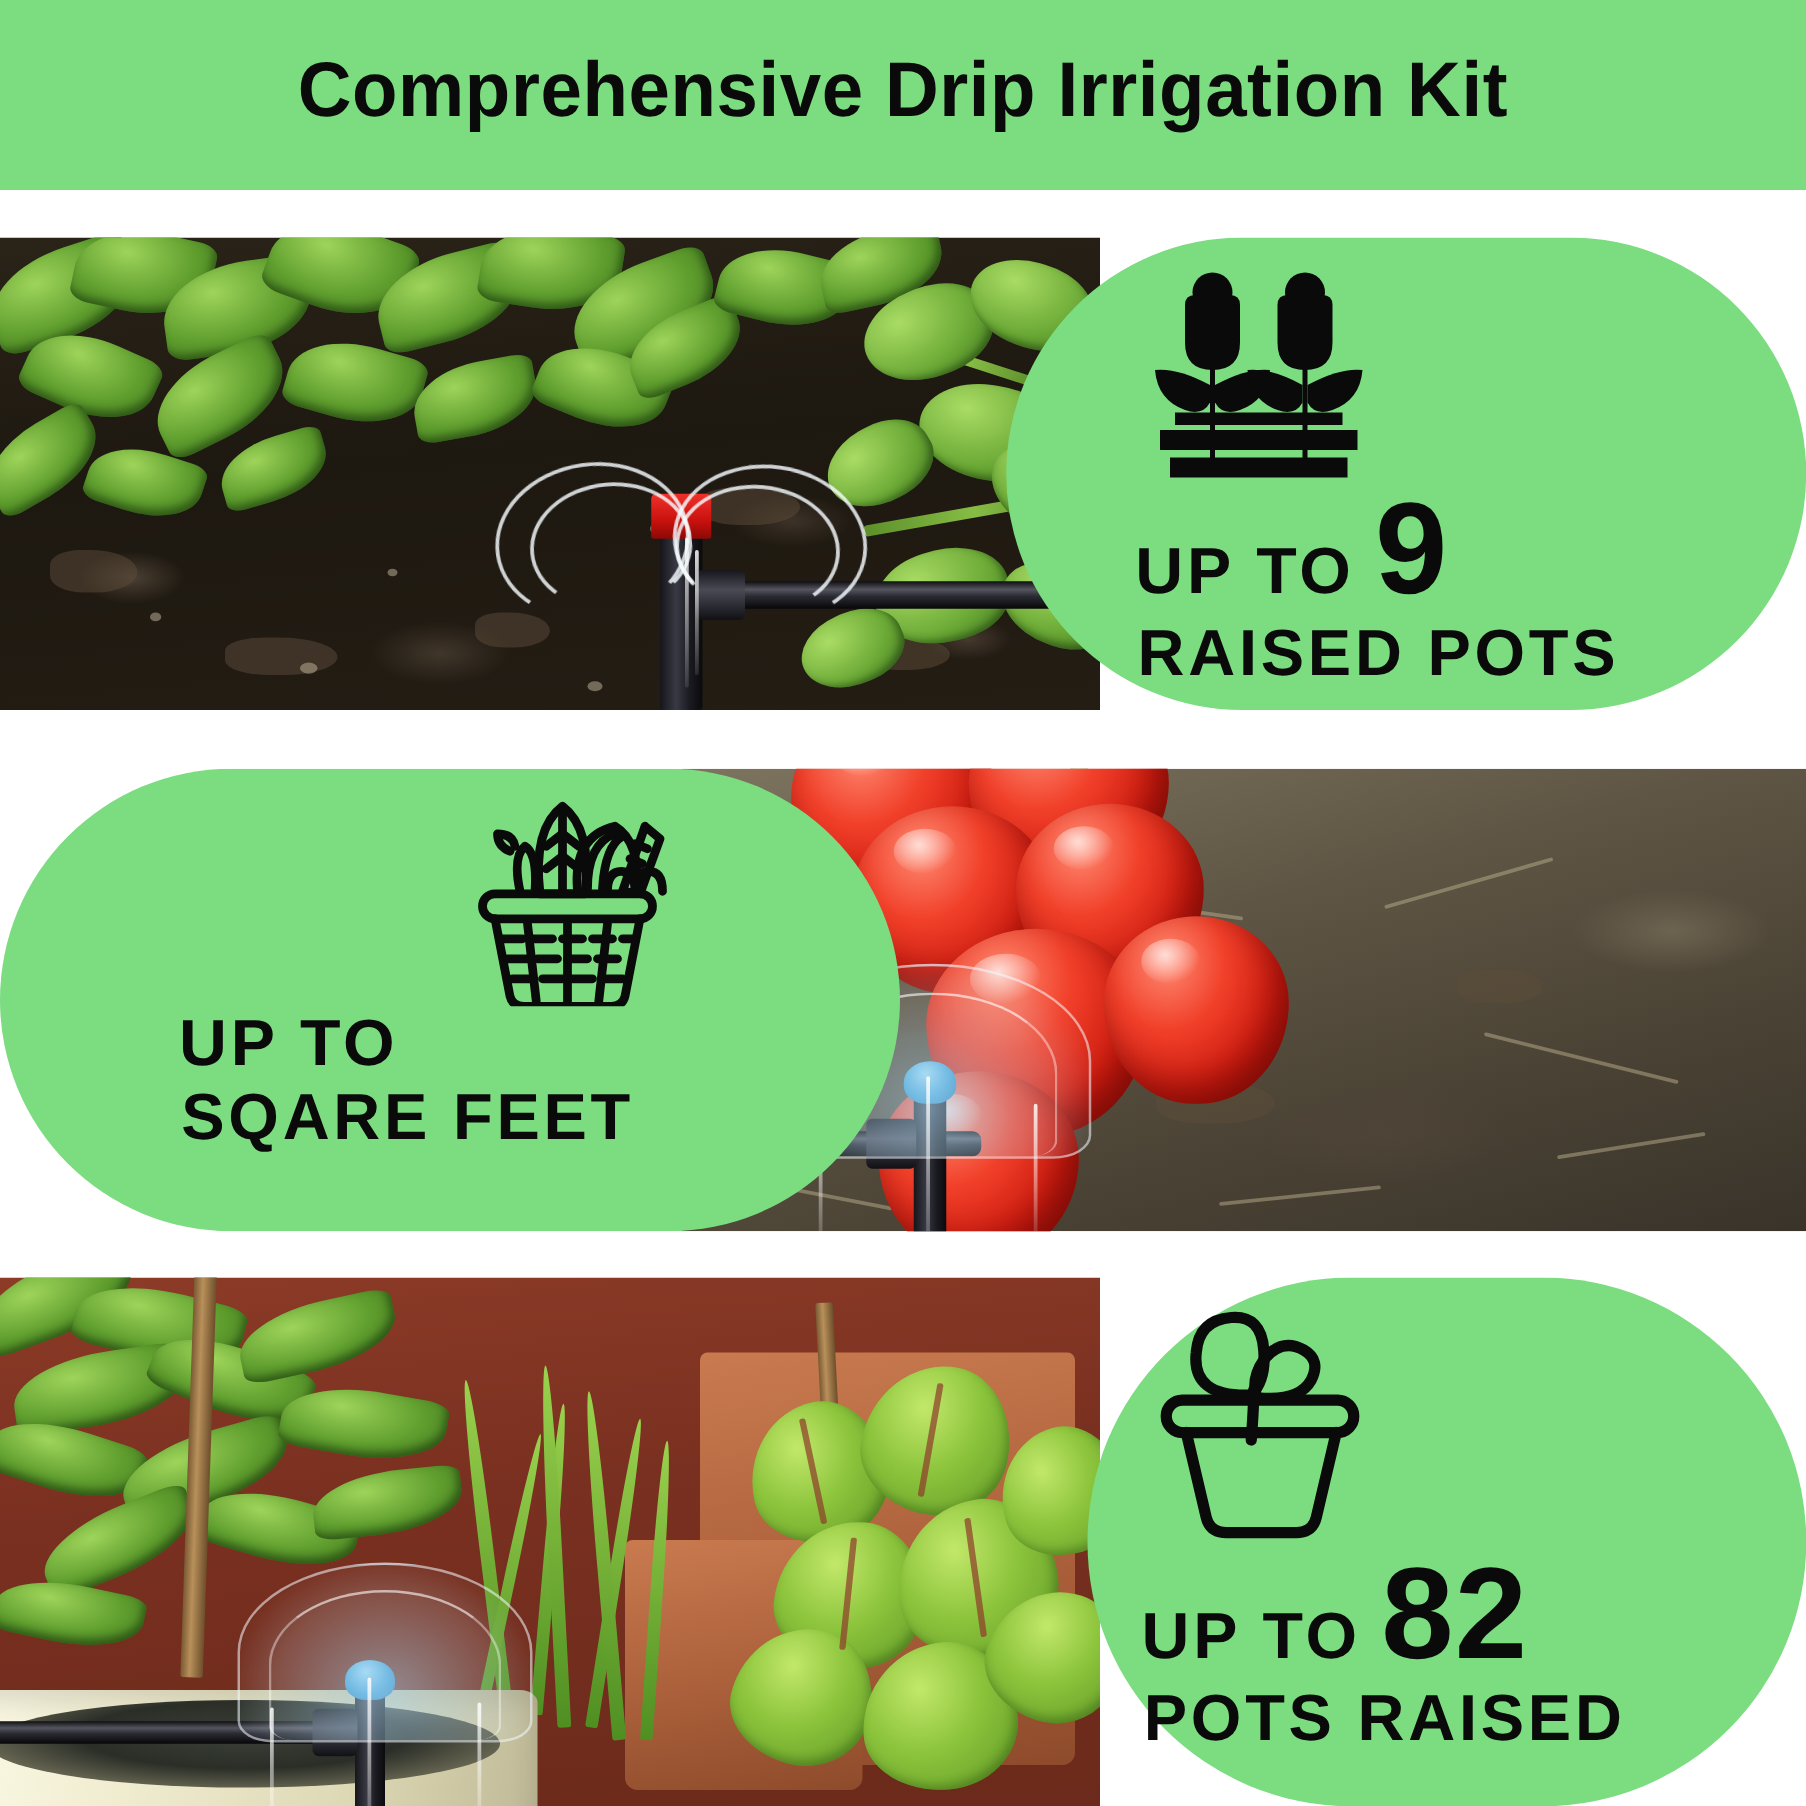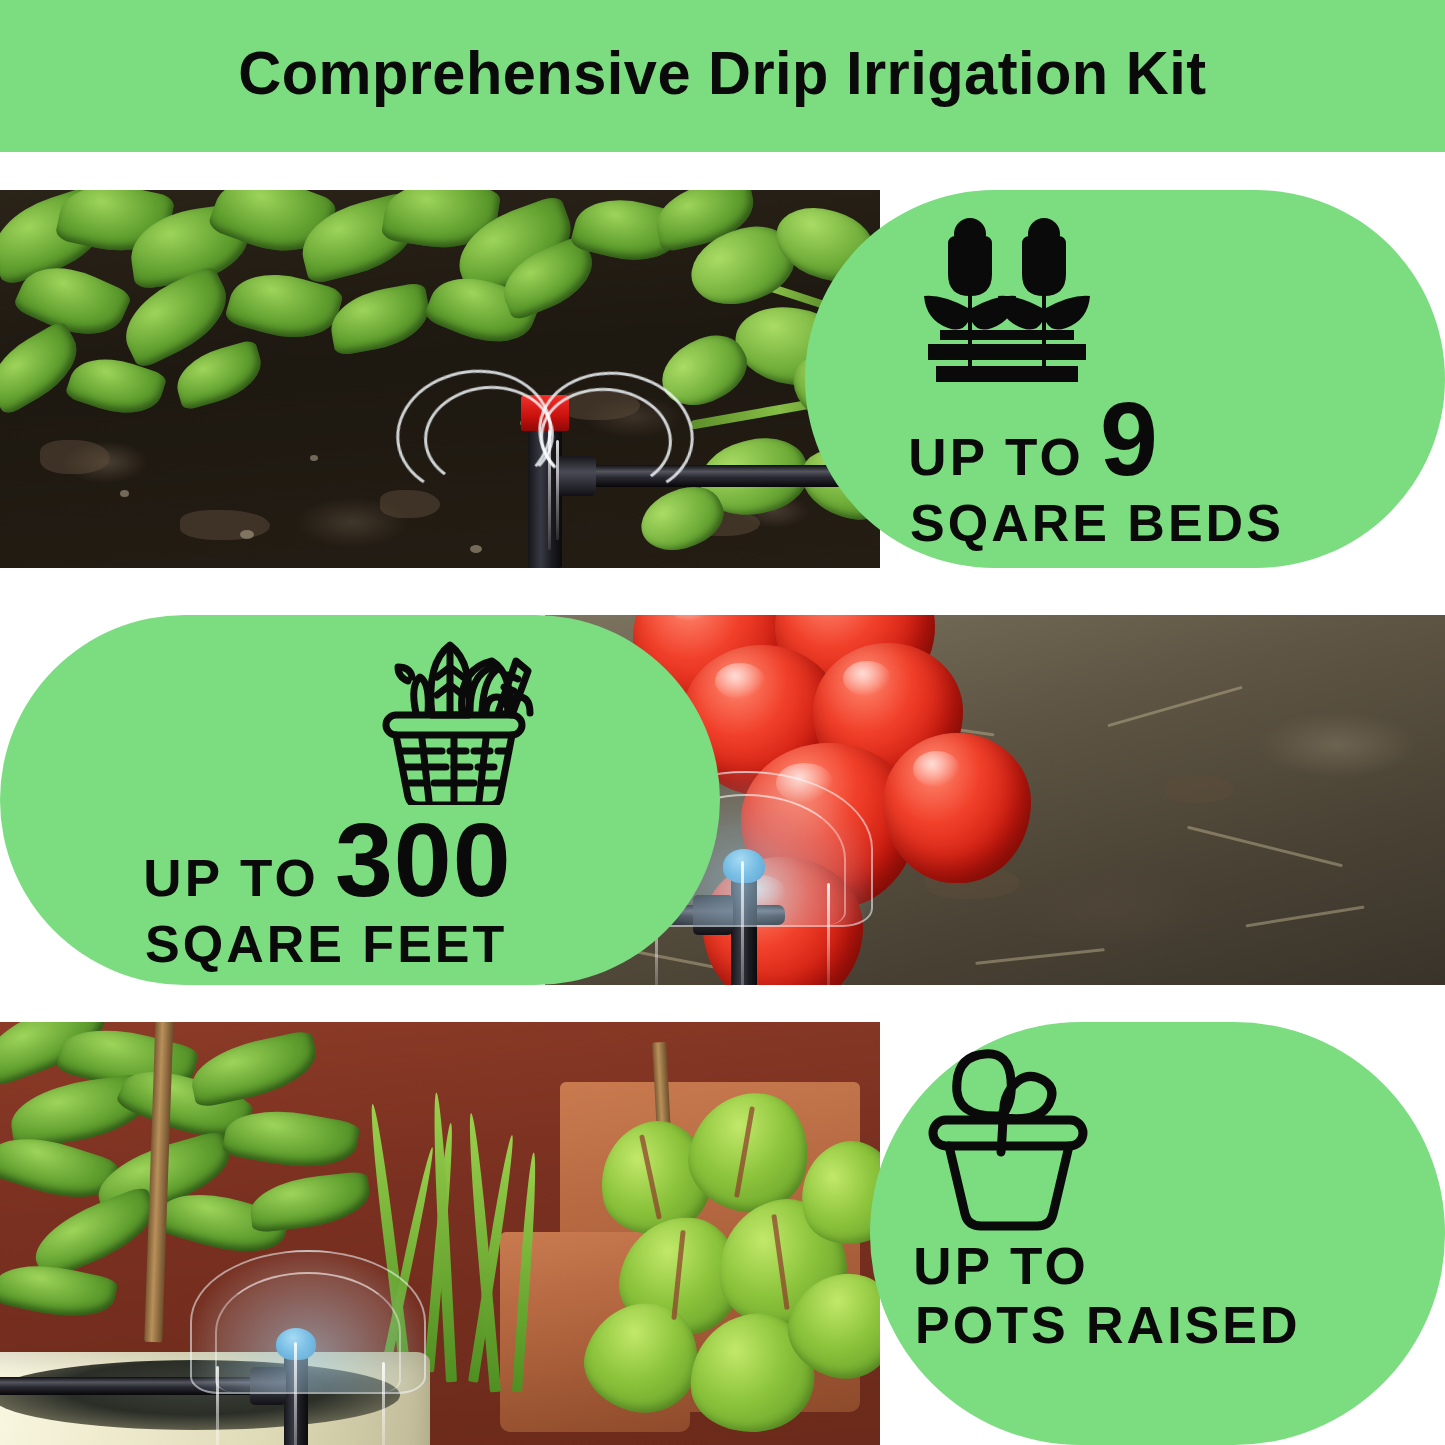--- a/index.html
+++ b/index.html
@@ -421,21 +421,21 @@
 
         <rect x="18" y="118" width="134" height="10" fill="#0a0a0a"></rect>
         <rect x="6" y="132" width="158" height="16" fill="#0a0a0a"></rect>
         <rect x="14" y="154" width="142" height="16" fill="#0a0a0a"></rect>
       </svg>
 
       <div class="stat-line-1">
         <span class="stat-upto">UP TO</span>
         <span class="stat-number">9</span>
       </div>
-      <div class="stat-line-2">SQARE BEDS</div>
+      <div class="stat-line-2">RAISED POTS</div>
     </div>
 
   </div>
 </div>
 
 <div class="row" id="row-2">
   <div class="row-inner">
 
     <div class="photo photo-right">
       <div class="photo-art">
@@ -505,21 +505,20 @@
           <path d="M52 106 l7 62 M84 106 v62 M116 106 l-7 62"></path>
 
           <path d="M32 118 h104" stroke-dasharray="16 8"></path>
           <path d="M36 134 h96" stroke-dasharray="16 8"></path>
           <path d="M40 150 h88" stroke-dasharray="16 8"></path>
         </g>
       </svg>
 
       <div class="stat-line-1">
         <span class="stat-upto">UP TO</span>
-        <span class="stat-number">300</span>
       </div>
       <div class="stat-line-2">SQARE FEET</div>
     </div>
 
   </div>
 </div>
 
 <div class="row" id="row-3">
   <div class="row-inner">
 
@@ -594,18 +593,19 @@
           <path d="M78 108 q2 -26 2 -40"></path>
 
           <rect x="10" y="76" width="150" height="26" rx="13"></rect>
 
           <path d="M26 102 l16 68 q3 12 16 12 h56 q13 0 16 -12 l16 -68"></path>
         </g>
       </svg>
 
       <div class="stat-line-1">
         <span class="stat-upto">UP TO</span>
+        <span class="stat-number">82</span>
       </div>
       <div class="stat-line-2">POTS RAISED</div>
     </div>
 
   </div>
 </div>
 
 </body></html>

